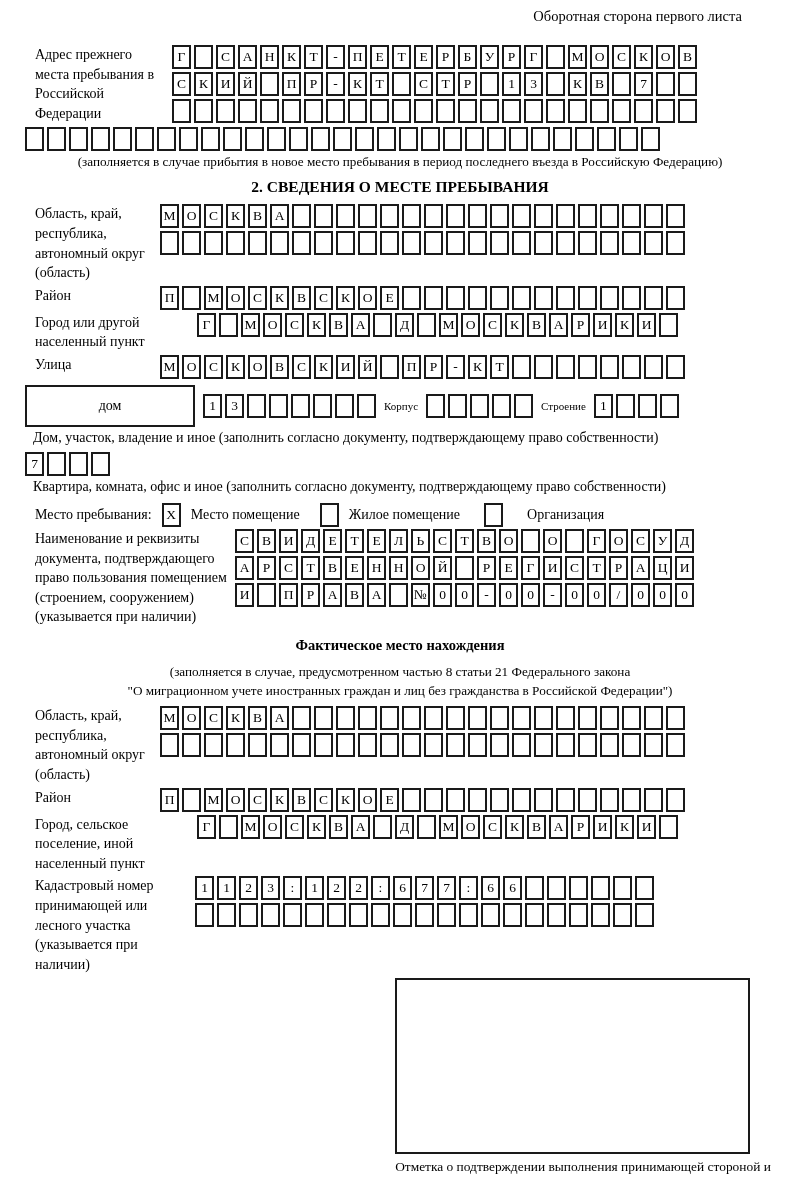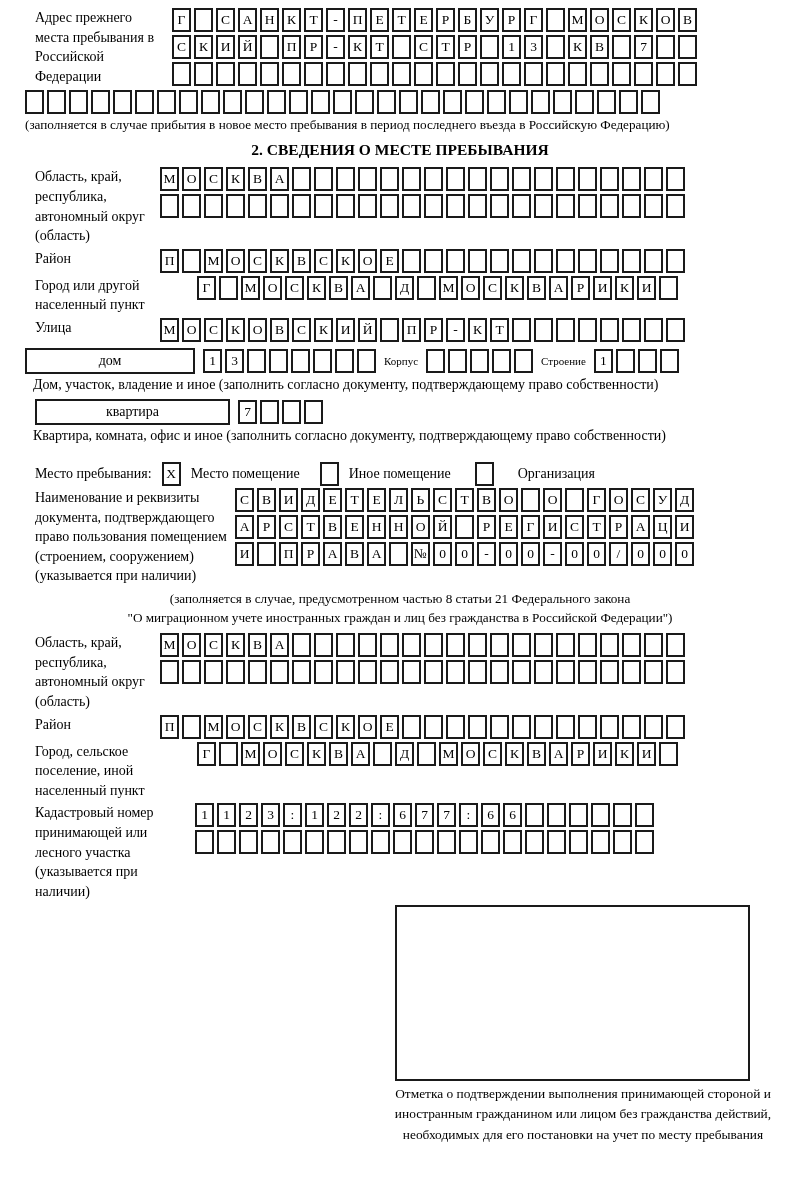--- a/index.html
+++ b/index.html
@@ -16,48 +16,49 @@
   .field-row { display: flex; align-items: flex-start; margin-bottom: 3px; }
   .label { font-size: 14px; line-height: 1.4; padding-left: 10px; flex-shrink: 0; padding-right: 4px; }
   .w147 { width: 147px; } .w135 { width: 135px; } .w172 { width: 172px; } .w210 { width: 210px; } .w170 { width: 170px; }
   .rows { display: flex; flex-direction: column; gap: 3px; }
   .cellrow { display: flex; gap: 3px; }
   .cell {
     width: 19px; height: 24px; border: 2px solid #1a1a1a; background: #fff;
     display: flex; align-items: center; justify-content: center;
     font-size: 13.5px; flex-shrink: 0; font-family: "Liberation Serif", serif;
   }
-  .caption-center { text-align: left; font-size: 13.2px; margin: 3px 0 2px 0; padding-right: 25px; }
+  .caption-center { text-align: center; font-size: 13.2px; margin: 3px 0 2px 0; padding-right: 25px; }
   .section-title { text-align: center; font-size: 15.5px; font-weight: bold; margin: 8px 0 8px 0; padding-right: 25px; }
   .sub-title { text-align: center; font-size: 14.5px; font-weight: bold; margin: 10px 0 8px 0; padding-right: 25px; }
   .note-center { text-align: center; font-size: 13.2px; line-height: 1.45; padding-right: 25px; }
 
   .inline-row { display: flex; align-items: center; gap: 8px; margin: 6px 0 3px 0; }
   .box-label {
-    border: 2px solid #1a1a1a; height: 26px; display: flex; align-items: center; justify-content: center;
+    border: 2px solid #1a1a1a; height: 42px; display: flex; align-items: center; justify-content: center;
     font-size: 14px; flex-shrink: 0;
   }
   .dom-box { width: 170px; }
   .kv-box { width: 195px; margin-left: 10px; }
   .small-caption { font-size: 14px; margin: 2px 0 6px 8px; }
   .plain-label { font-size: 11px; white-space: nowrap; }
 
-  .mesto-row { display: flex; align-items: center; gap: 10px; margin: 18px 0 2px 10px; font-size: 14px; }
+  .mesto-row { display: flex; align-items: center; gap: 10px; margin: 8px 0 2px 10px; font-size: 14px; }
   .mesto-note { font-size: 13.2px; margin: 1px 0 6px 218px; }
 
   .mark-box { margin-left: 370px; width: 355px; height: 176px; border: 2px solid #1a1a1a; margin-top: 4px; }
   .mark-caption { margin-left: 358px; width: 400px; text-align: center; font-size: 13.4px; line-height: 1.5; margin-top: 3px; }
 
   .mt4 { margin-top: 4px; }
 </style>
 </head>
 <body>
 
 <div class="page">
 
+  <div class="header-note">Оборотная сторона первого листа</div>
 
   <div class="field-row">
     <div class="label w147">Адрес прежнего места пребывания в Российской Федерации</div>
     <div class="rows">
       <div class="cellrow">
           <span class="cell">Г</span>
           <span class="cell"></span>
           <span class="cell">С</span>
           <span class="cell">А</span>
           <span class="cell">Н</span>
@@ -340,40 +341,39 @@
     <div class="cellrow">
         <span class="cell">1</span>
         <span class="cell"></span>
         <span class="cell"></span>
         <span class="cell"></span>
       </div>
   </div>
   <div class="small-caption">Дом, участок, владение и иное (заполнить согласно документу, подтверждающему право собственности)</div>
 
   <div class="inline-row">
-    <div class="box-label kv-box">квартира</div>
     <div class="cellrow">
         <span class="cell">7</span>
         <span class="cell"></span>
         <span class="cell"></span>
         <span class="cell"></span>
       </div>
   </div>
   <div class="small-caption">Квартира, комната, офис и иное (заполнить согласно документу, подтверждающему право собственности)</div>
 
   <div class="mesto-row">
     <span>Место пребывания:</span>
     <div class="cellrow">
         <span class="cell">X</span>
       </div>
     <span>Место помещение</span>
     <div class="cellrow" style="margin-left:10px;">
         <span class="cell"></span>
       </div>
-    <span>Иное помещение</span>
+    <span>Жилое помещение</span>
     <div class="cellrow" style="margin-left:14px;">
         <span class="cell"></span>
       </div>
     <span style="margin-left:14px;">Организация</span>
   </div>
 
   <div class="field-row">
     <div class="label w210">Наименование и реквизиты документа, подтверждающего право пользования помещением (строением, сооружением) (указывается при наличии)</div>
     <div class="rows">
       <div class="cellrow">
@@ -441,20 +441,21 @@
           <span class="cell">0</span>
           <span class="cell">0</span>
           <span class="cell">/</span>
           <span class="cell">0</span>
           <span class="cell">0</span>
           <span class="cell">0</span>
         </div>
     </div>
   </div>
 
+  <div class="sub-title">Фактическое место нахождения</div>
   <div class="note-center">(заполняется в случае, предусмотренном частью 8 статьи 21 Федерального закона</div>
   <div class="note-center" style="margin-bottom:6px;">"О миграционном учете иностранных граждан и лиц без гражданства в Российской Федерации")</div>
 
   <div class="field-row">
     <div class="label w135">Область, край, республика, автономный округ (область)</div>
     <div class="rows">
       <div class="cellrow">
           <span class="cell">М</span>
           <span class="cell">О</span>
           <span class="cell">С</span>

